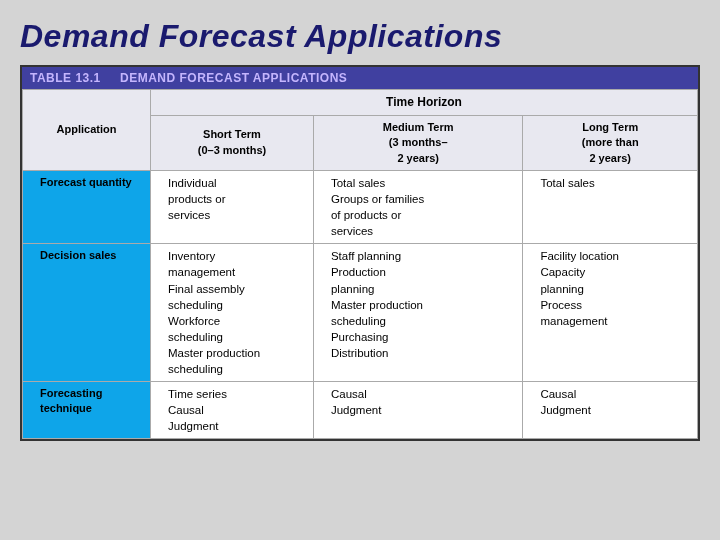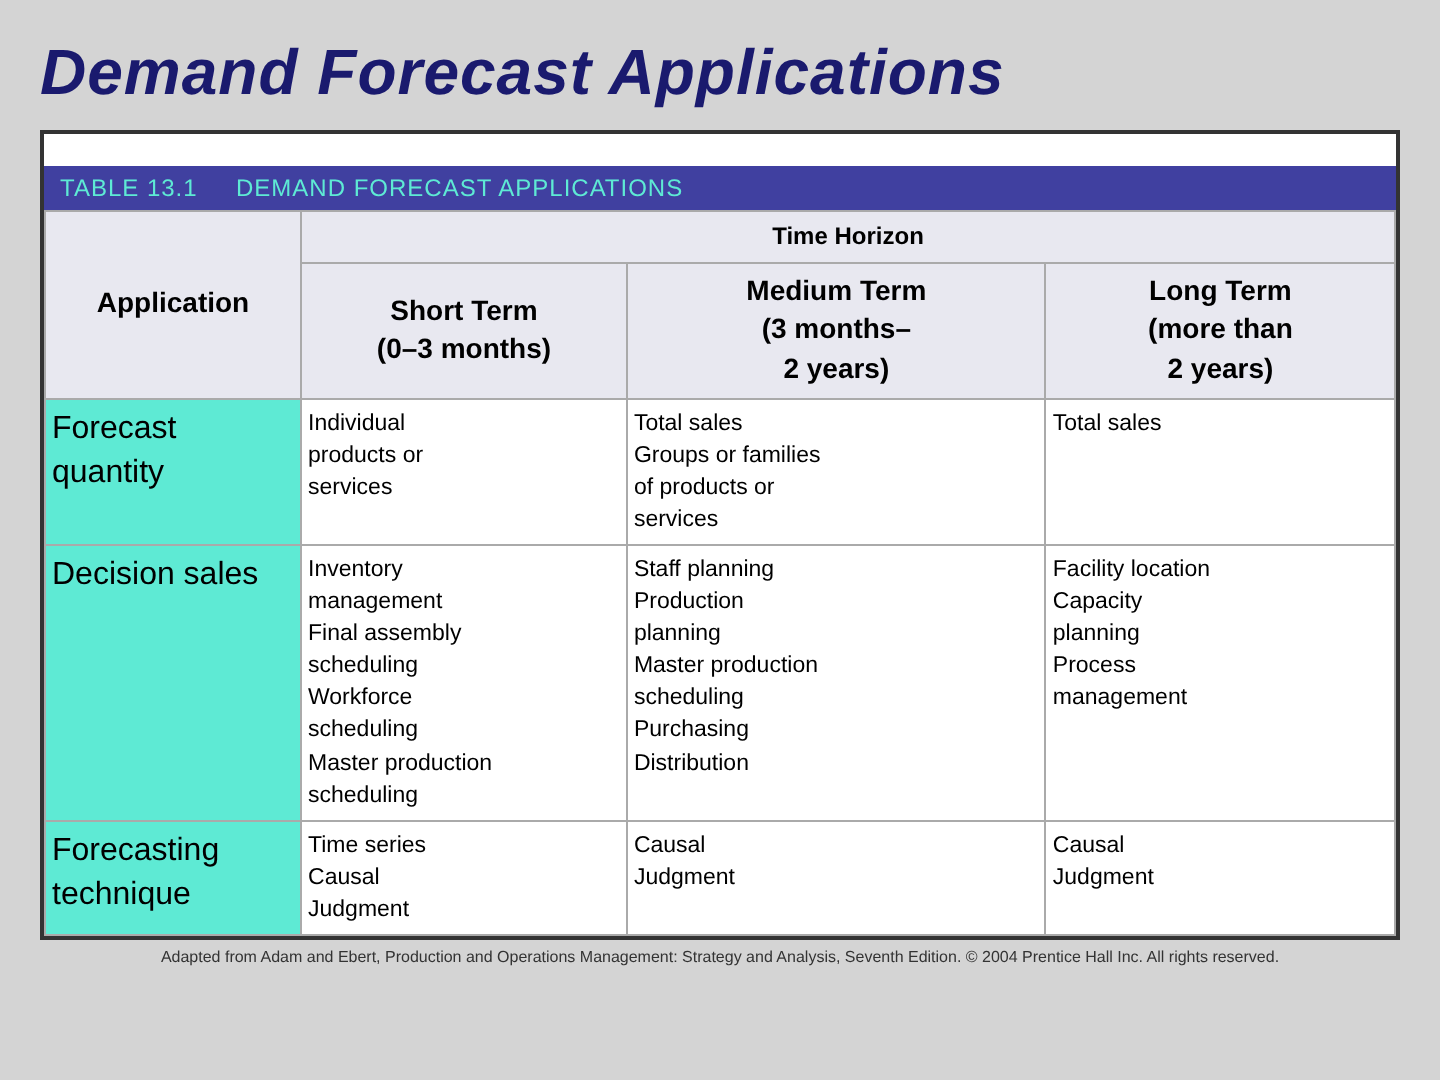--- a/index.html
+++ b/index.html
@@ -23,56 +23,55 @@
       color: #1a1a6e;
       margin-bottom: 10px;
       letter-spacing: 0.5px;
     }
     .table-wrapper {
       border: 2px solid #333;
       background: #fff;
     }
     .table-header {
       background: #4040a0;
-      color: #5eead4;
+      color: #c4b5fd;
       font-size: 12px;
-      font-weight: normal;
+      font-weight: bold;
       padding: 4px 8px;
       letter-spacing: 0.5px;
-      margin-top: 16px;
     }
     table {
       width: 100%;
       border-collapse: collapse;
       font-size: 11.5px;
     }
     th, td {
       border: 1px solid #aaa;
-      padding: 4px 3px;
+      padding: 4px 17px;
       vertical-align: top;
       line-height: 1.4;
     }
     .time-horizon-header {
       text-align: center;
       background: #e8e8f0;
       font-weight: bold;
       font-size: 12px;
       border-bottom: 1px solid #aaa;
     }
     .col-header {
       background: #e8e8f0;
       font-weight: bold;
       text-align: center;
-      font-size: 14px;
+      font-size: 11px;
       vertical-align: middle;
     }
     .row-label {
-      background: #5eead4;
-      font-weight: normal;
-      font-size: 16px;
+      background: #0ea5e9;
+      font-weight: bold;
+      font-size: 11px;
       vertical-align: top;
       width: 110px;
     }
     .app-col {
       width: 110px;
     }
     .short-col {
       width: 140px;
     }
     .medium-col {
@@ -128,14 +127,13 @@
         </tr>
         <tr>
           <td class="row-label">Forecasting<br>technique</td>
           <td>Time series<br>Causal<br>Judgment</td>
           <td>Causal<br>Judgment</td>
           <td>Causal<br>Judgment</td>
         </tr>
       </tbody>
     </table>
   </div>
-  <div class="footer-text">Adapted from Adam and Ebert, Production and Operations Management: Strategy and Analysis, Seventh Edition. © 2004 Prentice Hall Inc. All rights reserved.</div>
 </div>
 
 </body></html>

